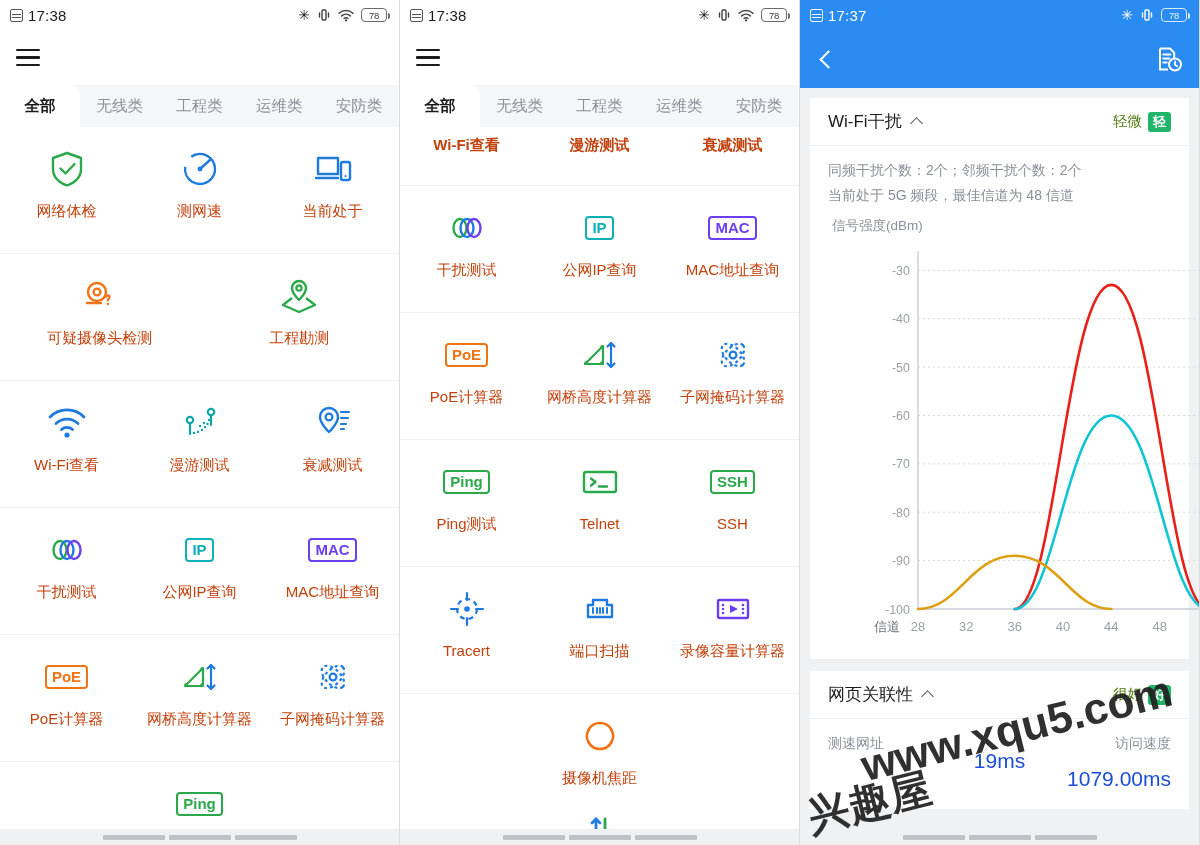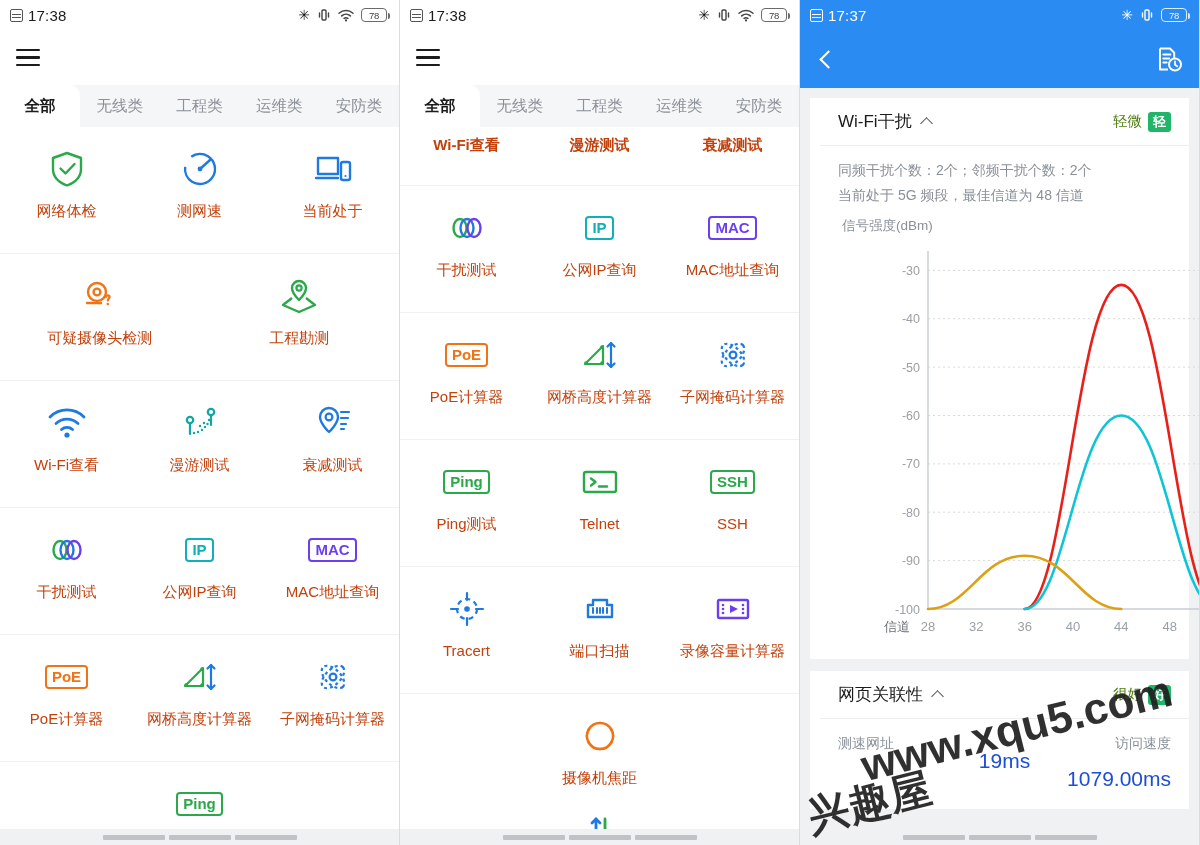--- a/index.html
+++ b/index.html
@@ -69,21 +69,21 @@
                font-size: 15px; font-weight: bold; line-height: 1.15; }
 
   
   .blue-bar { height: 58px; background: #2a8bf2; display: flex; align-items: center;
               padding: 0 16px; }
   .back-chev { width: 13px; height: 13px; border-left: 2.4px solid #fff;
                border-bottom: 2.4px solid #fff; transform: rotate(45deg); margin-left: 6px; }
   .bar-spacer { flex: 1; }
 
   .p3-body { background: #f0f1f3; height: 757px; padding: 10px 10px 0 10px; }
-  .card { background: #fff; border-radius: 0; margin-bottom: 12px; padding-left: 10px; }
+  .card { background: #fff; border-radius: 0; margin-bottom: 12px; }
   .card-head { height: 48px; display: flex; align-items: center; padding: 0 18px;
                border-bottom: 1px solid #eceef0; }
   .card-title { font-size: 17px; color: #1b1b1b; }
   .caret-up { width: 9px; height: 9px; border-left: 1.8px solid #555;
               border-top: 1.8px solid #555; transform: rotate(45deg); margin-left: 10px;
               margin-top: 4px; }
   .head-right { margin-left: auto; display: flex; align-items: center; gap: 6px; }
   .head-rate { font-size: 14.5px; color: #4d7c0f; }
   .pill { background: #21b56a; color: #fff; font-size: 13px; font-weight: bold;
           border-radius: 3px; padding: 1px 5px; }

